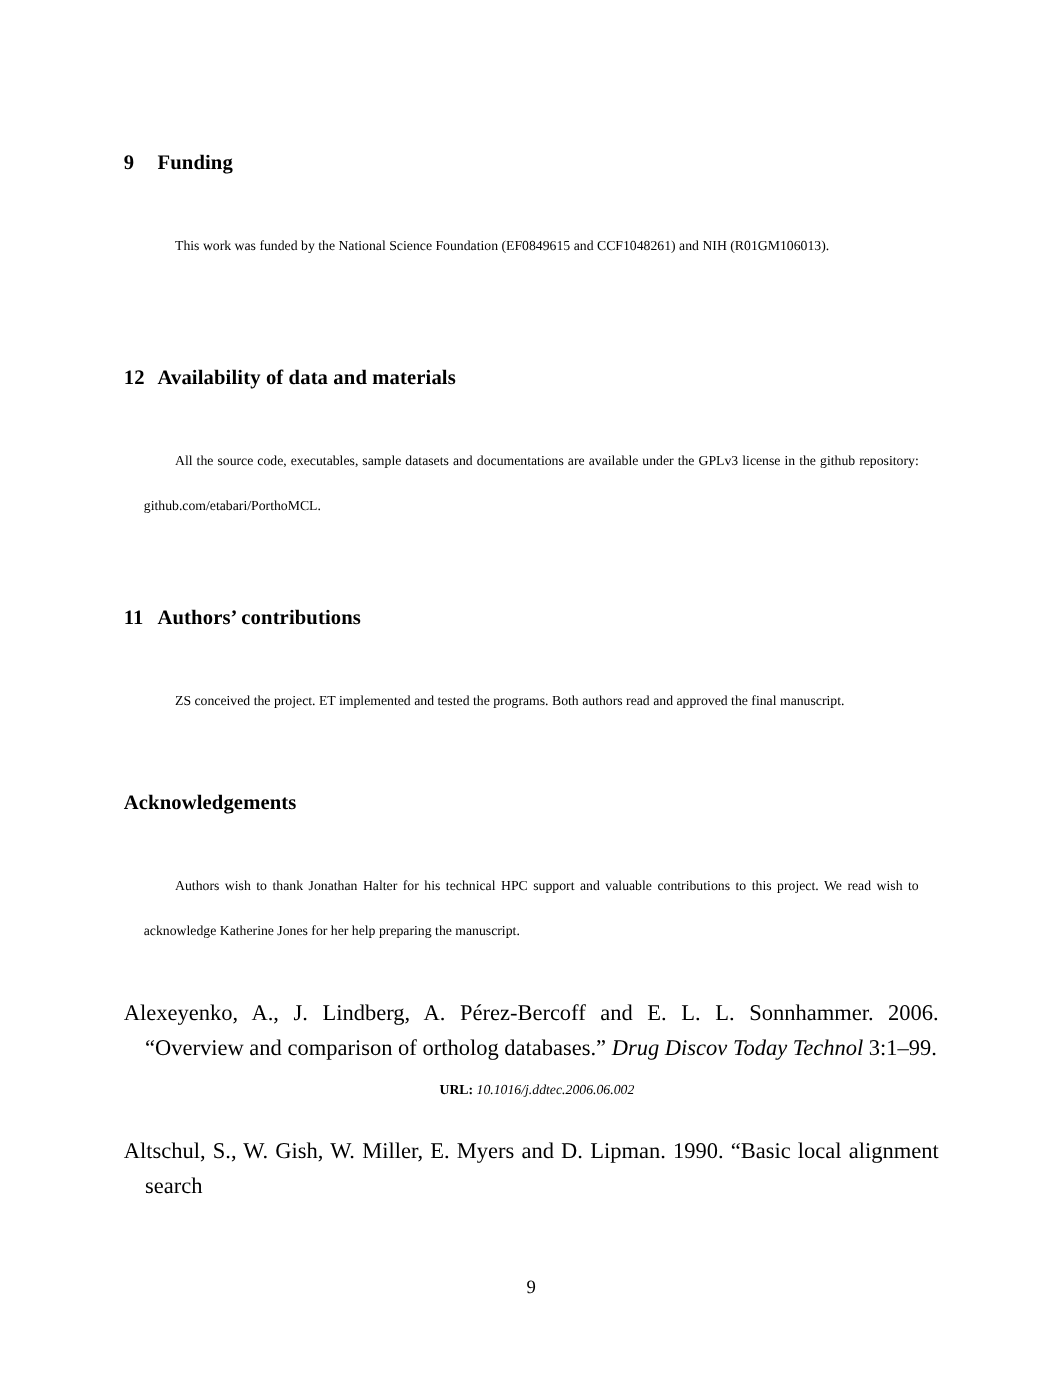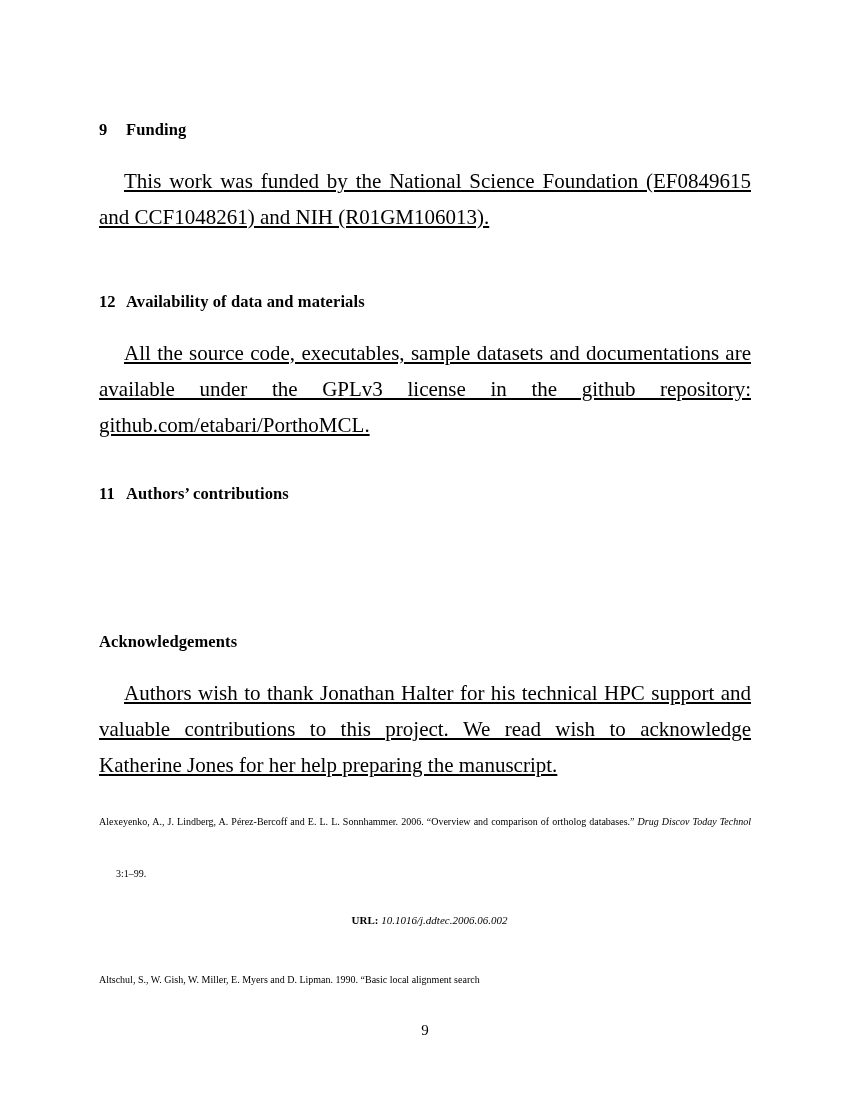--- a/index.html
+++ b/index.html
@@ -51,45 +51,44 @@
     flex: 1 1 auto;
     font-weight: bold;
     margin-top: 24px;
   }
   .section-heading.unnumbered .sec-title {
     margin-left: 0;
   }
 
   
   .body-par {
-    font-size: 21px;
+    font-size: 11px;
     line-height: 36px;
     text-align: justify;
     text-indent: 25px;
-    margin: 0;
+    margin: 16px;
     hyphens: none;
-    text-decoration: underline;
   }
   .body-par.last-line-flush {
     text-align-last: left;
   }
 
   
   .blk-funding        { position: absolute; left: 0; top: 0;   width: 652px; }
   .blk-availability   { position: absolute; left: 0; top: 172px; width: 652px; }
   .blk-contributions  { position: absolute; left: 0; top: 364px; width: 652px; }
   .blk-acknowledge    { position: absolute; left: 0; top: 512px; width: 652px; }
   .blk-references     { position: absolute; left: 0; top: 678px; width: 652px; }
 
   .heading-gap { height: 22px; }
 
   
   .ref-entry {
-    font-size: 10px;
-    line-height: 52px;
+    font-size: 18px;
+    line-height: 28px;
     text-align: justify;
     text-indent: 0;
     padding-left: 17px;
     text-indent: -17px;
     margin: 0 0 0 0;
   }
   .ref-entry .jtitle {
     font-style: italic;
   }
   .ref-url {
@@ -141,20 +140,21 @@
       <div class="heading-gap"></div>
       <p class="body-par last-line-flush">All the source code, executables, sample datasets and documentations are available under the GPLv3 license in the github repository: github.com/etabari/PorthoMCL.</p>
     </div>
 
     <div class="blk-contributions">
       <div class="section-heading">
         <span class="sec-num">11</span>
         <span class="sec-title">Authors’ contributions</span>
       </div>
       <div class="heading-gap"></div>
+      <p class="body-par last-line-flush">ZS conceived the project.  ET implemented and tested the programs.  Both authors read and approved the final manuscript.</p>
     </div>
 
     <div class="blk-acknowledge">
       <div class="section-heading unnumbered">
         <span class="sec-title">Acknowledgements</span>
       </div>
       <div class="heading-gap"></div>
       <p class="body-par last-line-flush">Authors wish to thank Jonathan Halter for his technical HPC support and valuable contributions to this project.  We read wish to acknowledge Katherine Jones for her help preparing the manuscript.</p>
     </div>
 

